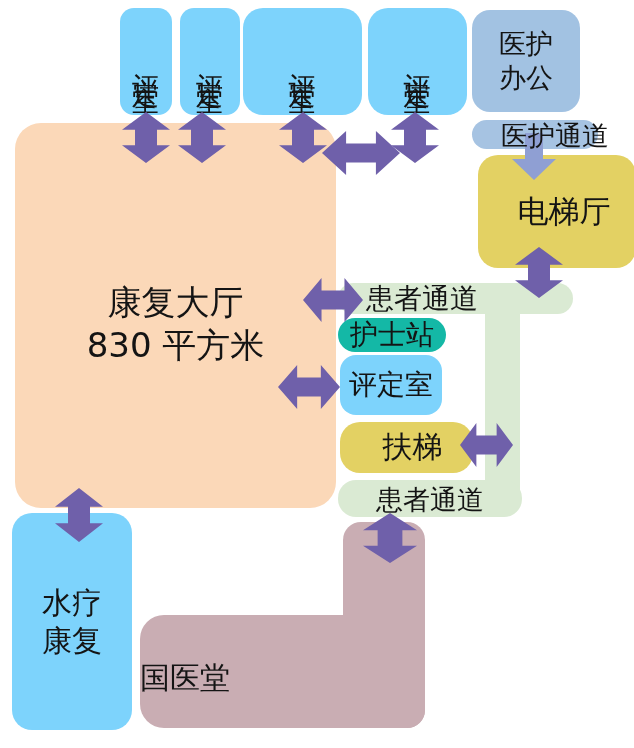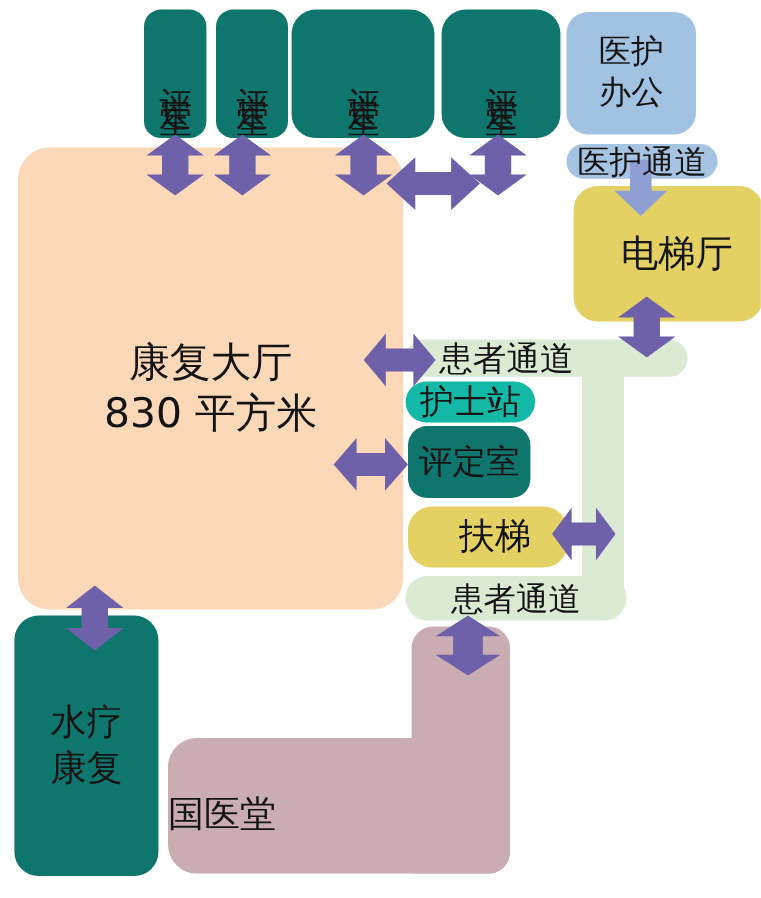--- a/index.html
+++ b/index.html
@@ -9,21 +9,21 @@
     font-family: "DejaVu Sans", "Liberation Sans", sans-serif;
     position: relative;
     overflow: hidden;
     color: #141414;
   }
   .stage { position: absolute; left: 0; top: 0; width: 634px; height: 748px; }
   .abs { position: absolute; box-sizing: border-box; }
 
   
   .box { display: flex; align-items: center; justify-content: center; text-align: center; }
-  .green  { background: #0f766e; justify-content: center; }
+  .green  { background: #7dd3fc; justify-content: center; }
   .blue   { background: #a2c2e2; }
   .nblue  { background: #14b8a6; }
   .yellow { background: #e3d163; }
   .peach  { background: #fbd8b8; }
   .lgreen { background: #daead3; }
   .mauve  { background: #c9adb3; }
 
   .vtext {
     writing-mode: vertical-rl;
     text-orientation: upright;
@@ -72,21 +72,21 @@
   </div>
 
   <div class="abs box blue z1" style="left:472px; top:10px; width:108px; height:102px; border-radius:18px; font-size:27px;">
     <div class="lines">
       <div>医护</div>
       <div>办公</div>
     </div>
   </div>
 
   <div class="abs lgreen z1" style="left:472px; top:120px; width:126px; height:29px; border-radius:15px; background:#a6c3e2;"></div>
-  <div class="corridor-label" style="left:472px; top:122px; width:126px;">医护通道</div>
+  <div class="corridor-label" style="left:492px; top:122px; width:126px;">医护通道</div>
 
   <div class="abs box yellow z1" style="left:478px; top:155px; width:158px; height:113px; border-radius:20px; font-size:31px; padding-left:14px;">
     <span>电梯厅</span>
   </div>
 
   <div class="abs lgreen z1" style="left:485px; top:298px; width:35px; height:200px;"></div>
 
   <div class="abs lgreen z1" style="left:338px; top:283px; width:235px; height:31px; border-radius:16px;"></div>
   <div class="corridor-label" style="left:366px; top:285px; width:130px; text-align:left; font-size:28px;">患者通道</div>
 

